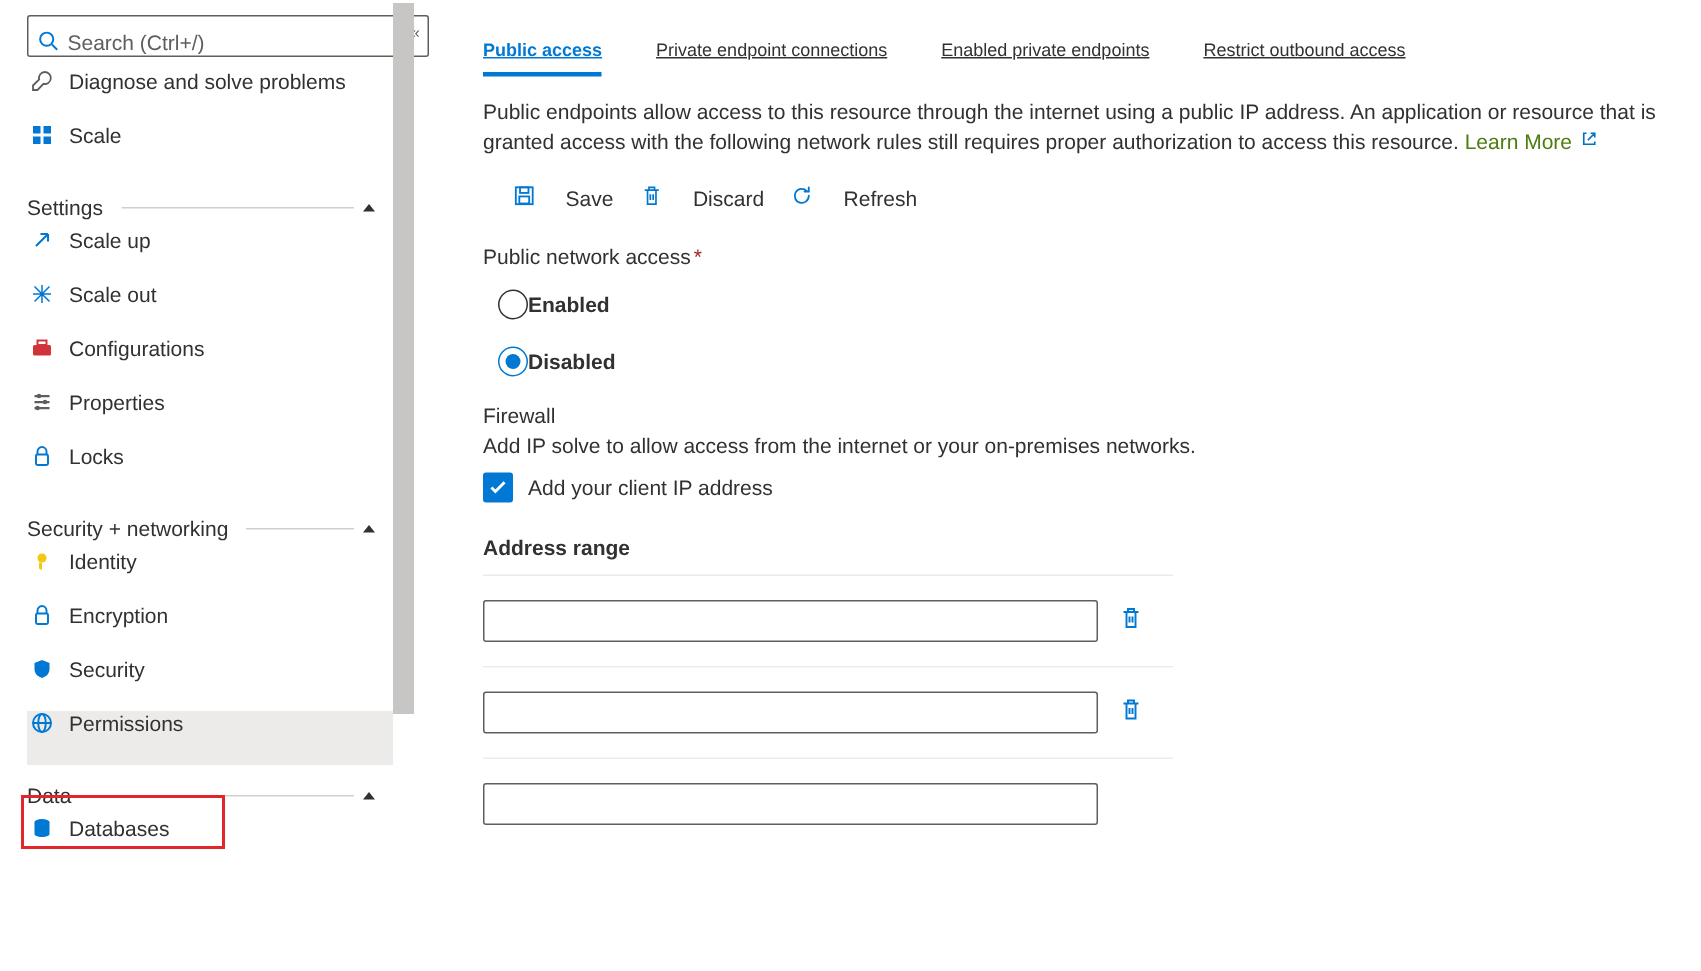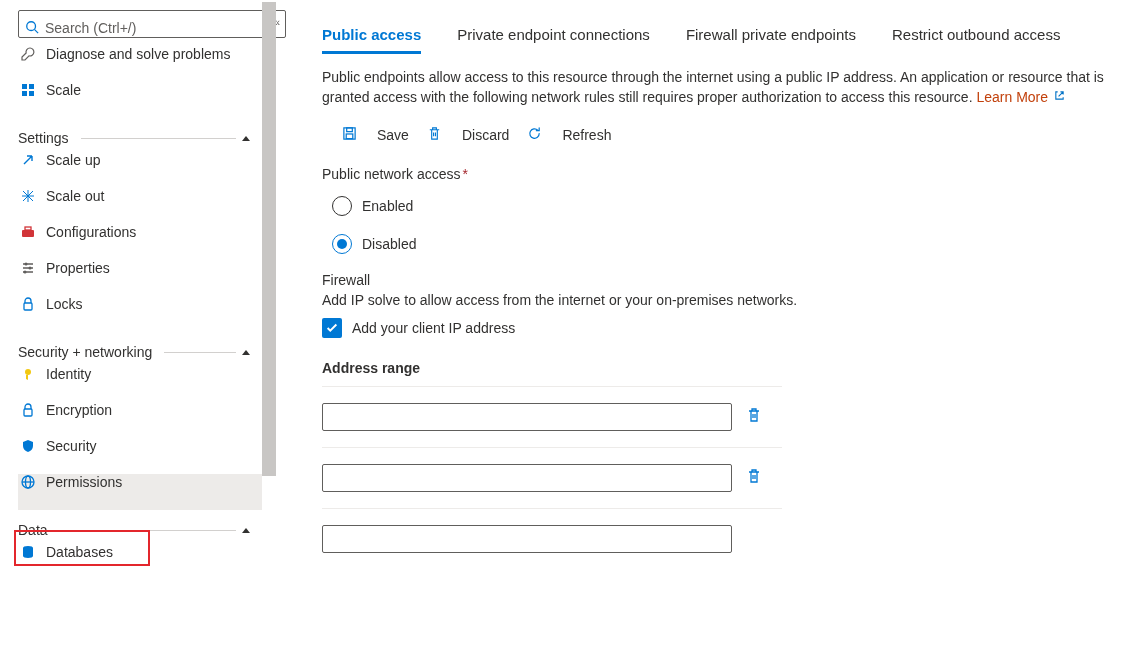--- a/index.html
+++ b/index.html
@@ -104,68 +104,70 @@
     padding: 20px 20px 0 60px;
     position: relative;
   }
   .tabs {
     display: flex; gap: 36px;
     border-bottom: 0;
     margin-bottom: 14px;
   }
   .tab {
     padding: 6px 0 10px 0;
-    font-size: 15px;
+    font-size: 12px;
     color: #323130;
     cursor: pointer;
     position: relative;
+    text-decoration: underline;
   }
   .tab.active {
     color: #0078d4;
     font-weight: 600;
   }
   .tab.active::after {
     content: "";
     position: absolute;
     left: 0; right: 0; bottom: -1px;
     height: 3px;
     background: #0078d4;
   }
 
   .description {
     font-size: 14px;
     color: #323130;
     line-height: 1.45;
     max-width: 790px;
     margin-bottom: 18px;
   }
-  .link { color: #c2410c; cursor: pointer; }
+  .link { color: #4d7c0f; cursor: pointer; }
   .link .ext { font-size: 11px; margin-left: 2px; vertical-align: 1px; }
 
   .cmdbar {
     display: flex; gap: 18px;
     margin: 10px 0 22px 20px;
     font-size: 14px;
   }
   .cmd {
     display: inline-flex; align-items: center; gap: 20px;
     color: #323130; cursor: pointer;
   }
   .cmd svg { stroke: #0078d4; }
 
   .field-label {
     font-size: 14px; color: #323130;
     margin-bottom: 14px;
   }
   .field-label .req { color: #a4262c; margin-left: 2px; }
 
   .radio-row {
-    display: flex; align-items: center; gap: 10px;
+    display: flex; align-items: center; 
     margin: 0 0 18px 10px;
     cursor: pointer;
+    font-weight: bold;
   }
   .radio {
     width: 20px; height: 20px;
     border: 1px solid #323130;
     border-radius: 50%;
     display: inline-flex; align-items: center; justify-content: center;
   }
   .radio.selected {
     border-color: #0078d4;
   }
@@ -370,21 +372,21 @@
     </div>
 
     <div class="highlight-box"></div>
   </div>
 
   <div class="main">
 
     <div class="tabs" id="tabs">
         <div class="tab active">Public access</div>
         <div class="tab">Private endpoint connections</div>
-        <div class="tab">Firewall private endpoints</div>
+        <div class="tab">Enabled private endpoints</div>
         <div class="tab">Restrict outbound access</div>
       </div>
 
     <div class="description">
       <span>Public endpoints allow access to this resource through the internet using a public IP address. An application or resource that is granted access with the following network rules still requires proper authorization to access this resource.</span>
       <span class="link">
         <span>Learn More</span>
         <span class="ext">
           <svg width="11" height="11" viewBox="0 0 12 12" fill="none">
               <path d="M4 2H2v8h8V8M7 2h3v3M10 2 5 7" stroke="#0072c6" stroke-width="1.2"></path>

